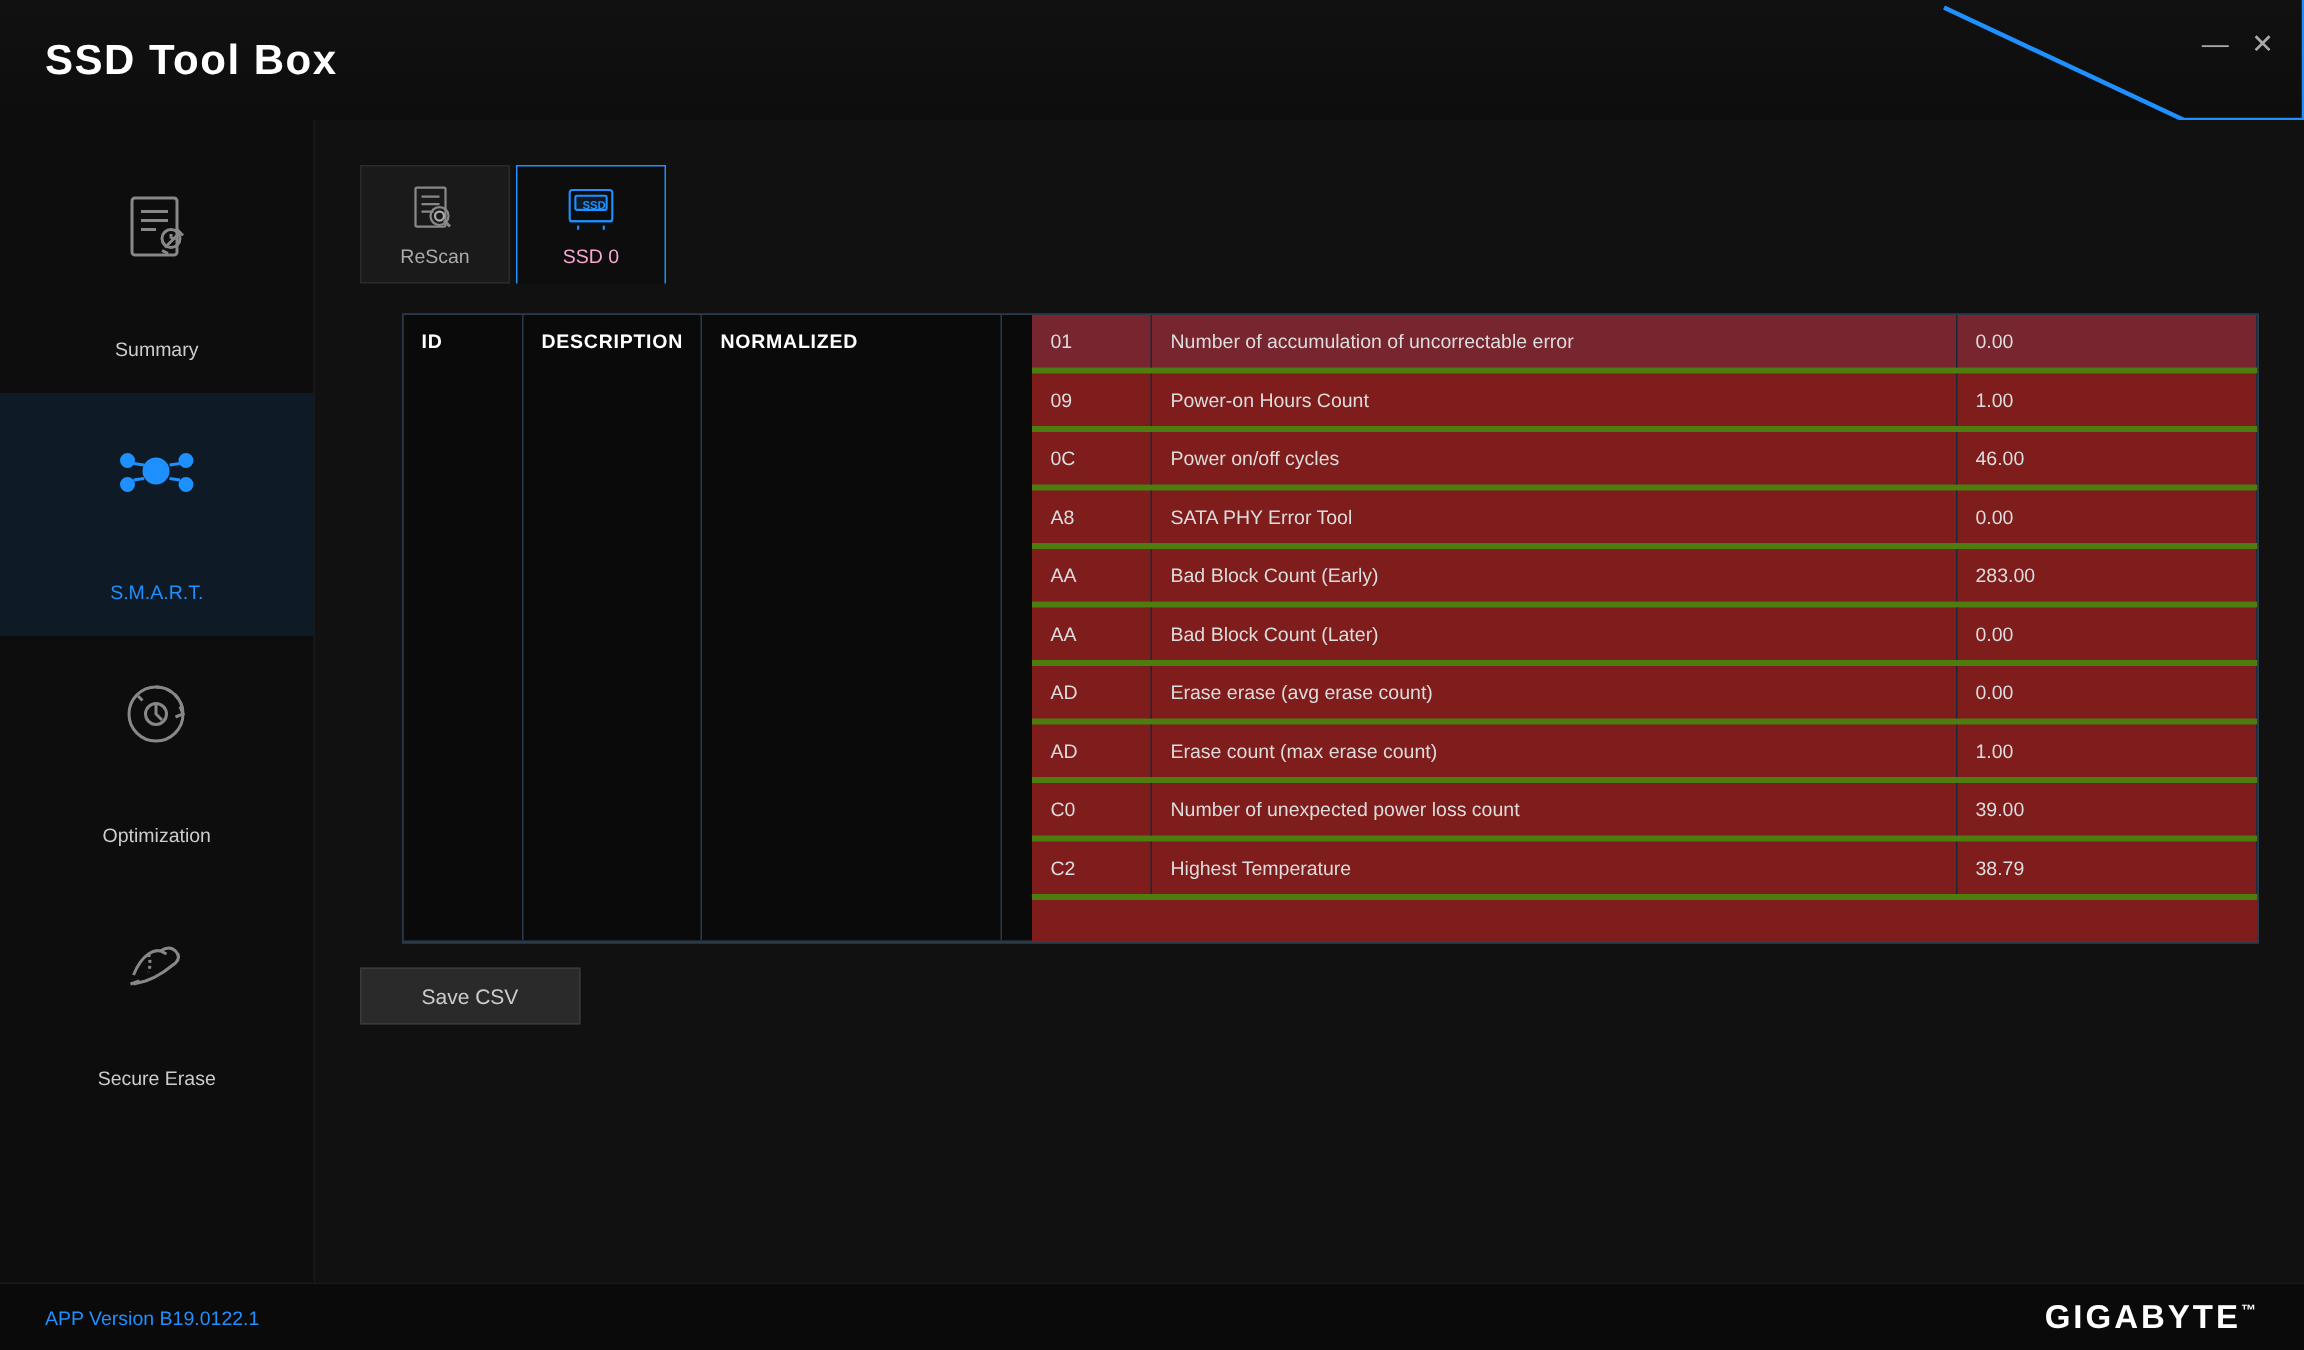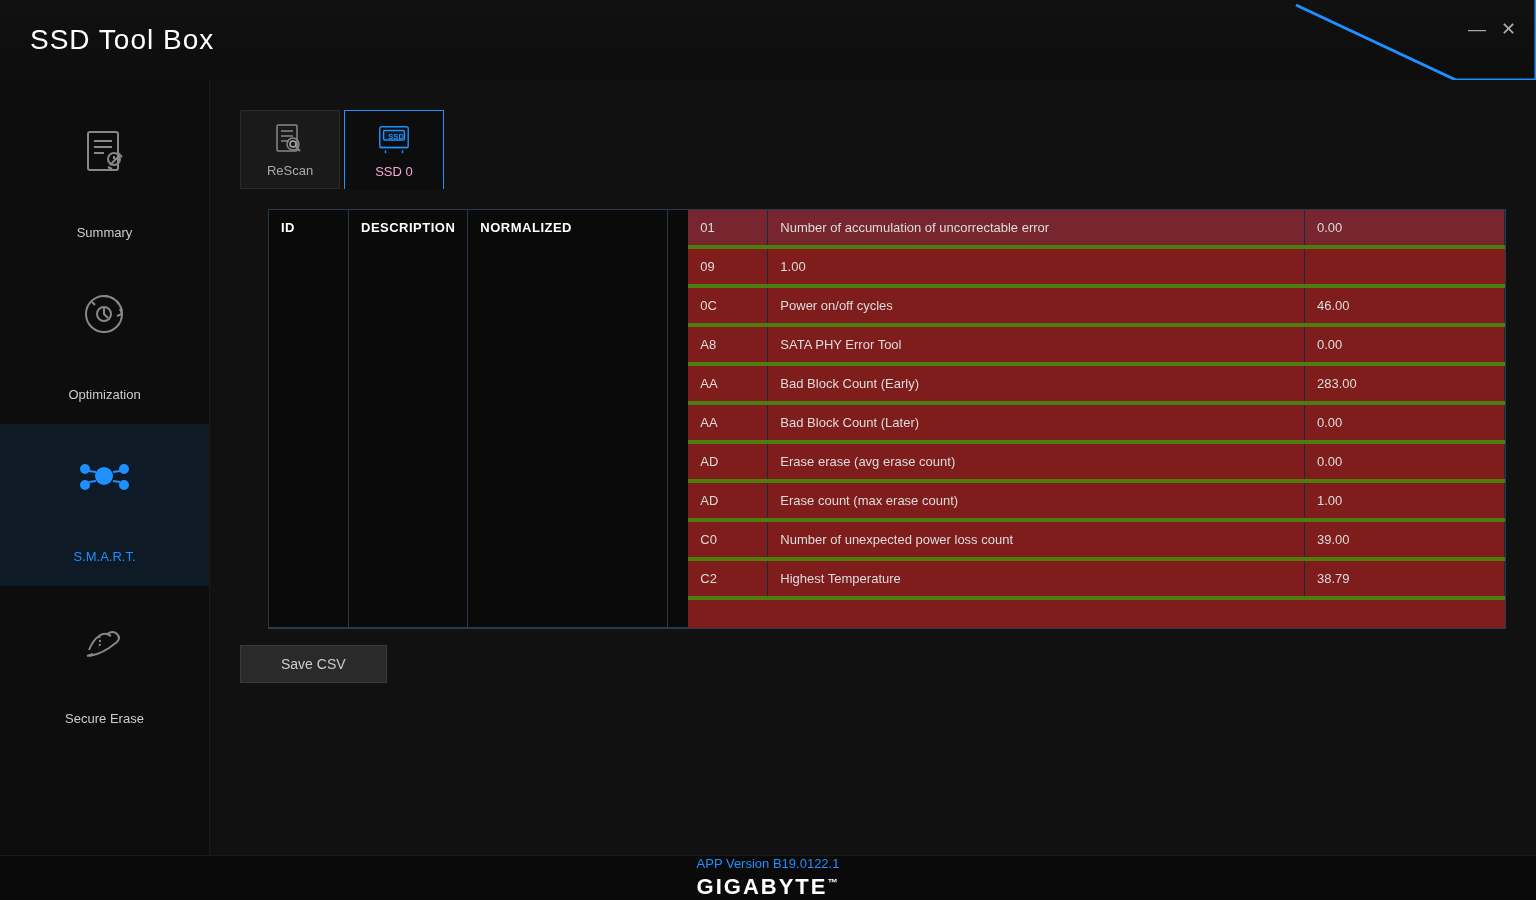--- a/index.html
+++ b/index.html
@@ -46,21 +46,21 @@
       height: 80px;
       overflow: hidden;
     }
     .title-accent svg {
       width: 100%;
       height: 100%;
     }
 
     .app-title {
       font-size: 28px;
-      font-weight: 400;
+      font-weight: 700;
       color: #ffffff;
       letter-spacing: 1px;
     }
 
     .window-controls {
       position: absolute;
       right: 20px;
       top: 20px;
       display: flex;
       gap: 15px;
@@ -138,21 +138,21 @@
     .tab-bar {
       display: flex;
       gap: 4px;
       margin-bottom: 20px;
     }
 
     .tab {
       display: flex;
       flex-direction: column;
       align-items: center;
-      justify-content: space-between;
+      justify-content: flex-start;
       padding: 10px 20px;
       background: #1a1a1a;
       border: 1px solid #2a2a2a;
       cursor: pointer;
       min-width: 100px;
       gap: 6px;
     }
     .tab.active {
       background: #0d0d0d;
       border-color: #1e90ff;
@@ -252,21 +252,20 @@
       bottom: 0;
       left: 0;
       right: 0;
       height: 45px;
       background: #0a0a0a;
       display: flex;
       align-items: center;
       justify-content: space-between;
       padding: 0 30px;
       border-top: 1px solid #1a1a1a;
-      flex-direction: column;
     }
     .app-version {
       font-size: 13px;
       color: #888888;
     }
     .app-version span {
       color: #1e90ff;
     }
     .brand-logo {
       font-size: 22px;
@@ -318,54 +317,54 @@
           <circle cx="34" cy="32" r="6" stroke="#888"></circle>
           <line x1="34" y1="29" x2="34" y2="32" stroke="#888"></line>
           <line x1="34" y1="32" x2="37" y2="32" stroke="#888"></line>
 
           <line x1="30" y1="38" x2="40" y2="28" stroke="#888"></line>
           <line x1="38" y1="26" x2="42" y2="30" stroke="#888"></line>
           <line x1="28" y1="40" x2="32" y2="42" stroke="#888"></line>
         </svg>
       </div>
       <span class="sidebar-label">Summary</span>
-    </div>
-
-    <div class="sidebar-item">
-      <div class="sidebar-icon icon-opt">
-        <svg width="55" height="55" viewBox="0 0 55 55" xmlns="http://www.w3.org/2000/svg" fill="none" stroke="#888" stroke-width="2">
-          <circle cx="27" cy="27" r="18"></circle>
-          <path d="M 27 9 A 18 18 0 0 1 45 27" stroke-dasharray="4,3"></path>
-          <polyline points="43,22 45,27 40,29" fill="none"></polyline>
-          <circle cx="27" cy="27" r="7"></circle>
-          <polyline points="27,20 27,27 31,31" stroke="#888" stroke-width="2" fill="none"></polyline>
-          <path d="M 15 15 L 18 18" stroke="#888"></path>
-        </svg>
-      </div>
-      <span class="sidebar-label">Optimization</span>
     </div>
 
     <div class="sidebar-item active">
       <div class="sidebar-icon icon-smart">
         <svg width="55" height="55" viewBox="0 0 55 55" xmlns="http://www.w3.org/2000/svg" fill="none" stroke-width="2">
           <circle cx="27" cy="27" r="8" fill="#1e90ff" stroke="#1e90ff"></circle>
           <circle cx="8" cy="20" r="4" fill="#1e90ff" stroke="#1e90ff"></circle>
           <circle cx="47" cy="20" r="4" fill="#1e90ff" stroke="#1e90ff"></circle>
           <circle cx="8" cy="36" r="4" fill="#1e90ff" stroke="#1e90ff"></circle>
           <circle cx="47" cy="36" r="4" fill="#1e90ff" stroke="#1e90ff"></circle>
           <line x1="19" y1="23" x2="12" y2="22" stroke="#1e90ff" stroke-width="2"></line>
           <line x1="36" y1="23" x2="43" y2="22" stroke="#1e90ff" stroke-width="2"></line>
           <line x1="19" y1="32" x2="12" y2="33" stroke="#1e90ff" stroke-width="2"></line>
           <line x1="36" y1="32" x2="43" y2="33" stroke="#1e90ff" stroke-width="2"></line>
         </svg>
       </div>
       <span class="sidebar-label">S.M.A.R.T.</span>
     </div>
 
     <div class="sidebar-item">
+      <div class="sidebar-icon icon-opt">
+        <svg width="55" height="55" viewBox="0 0 55 55" xmlns="http://www.w3.org/2000/svg" fill="none" stroke="#888" stroke-width="2">
+          <circle cx="27" cy="27" r="18"></circle>
+          <path d="M 27 9 A 18 18 0 0 1 45 27" stroke-dasharray="4,3"></path>
+          <polyline points="43,22 45,27 40,29" fill="none"></polyline>
+          <circle cx="27" cy="27" r="7"></circle>
+          <polyline points="27,20 27,27 31,31" stroke="#888" stroke-width="2" fill="none"></polyline>
+          <path d="M 15 15 L 18 18" stroke="#888"></path>
+        </svg>
+      </div>
+      <span class="sidebar-label">Optimization</span>
+    </div>
+
+    <div class="sidebar-item">
       <div class="sidebar-icon icon-erase">
         <svg width="52" height="52" viewBox="0 0 52 52" xmlns="http://www.w3.org/2000/svg" fill="none" stroke="#888" stroke-width="2">
 
           <path d="M10 38 Q14 28 20 24 Q24 21 28 22 L32 24" stroke="#888"></path>
           <path d="M28 22 Q34 18 38 22 Q42 26 38 30 L30 36 Q24 40 18 42 L10 44" stroke="#888"></path>
           <path d="M20 24 Q22 30 20 36" stroke="#888" stroke-dasharray="2,2"></path>
           <path d="M8 44 L14 42" stroke="#888"></path>
         </svg>
       </div>
       <span class="sidebar-label">Secure Erase</span>
@@ -415,20 +414,21 @@
         <div class="th">NORMALIZED</div>
       </div>
       <div class="table-body" id="table-body">
       <div class="table-row">
       <div class="td">01</div>
       <div class="td">Number of accumulation of uncorrectable error</div>
       <div class="td">0.00</div>
     </div>
           <div class="table-row">
       <div class="td">09</div>
+      <div class="td">Power-on Hours Count</div>
       <div class="td">1.00</div>
     </div>
           <div class="table-row">
       <div class="td">0C</div>
       <div class="td">Power on/off cycles</div>
       <div class="td">46.00</div>
     </div>
           <div class="table-row">
       <div class="td">A8</div>
       <div class="td">SATA PHY Error Tool</div>

